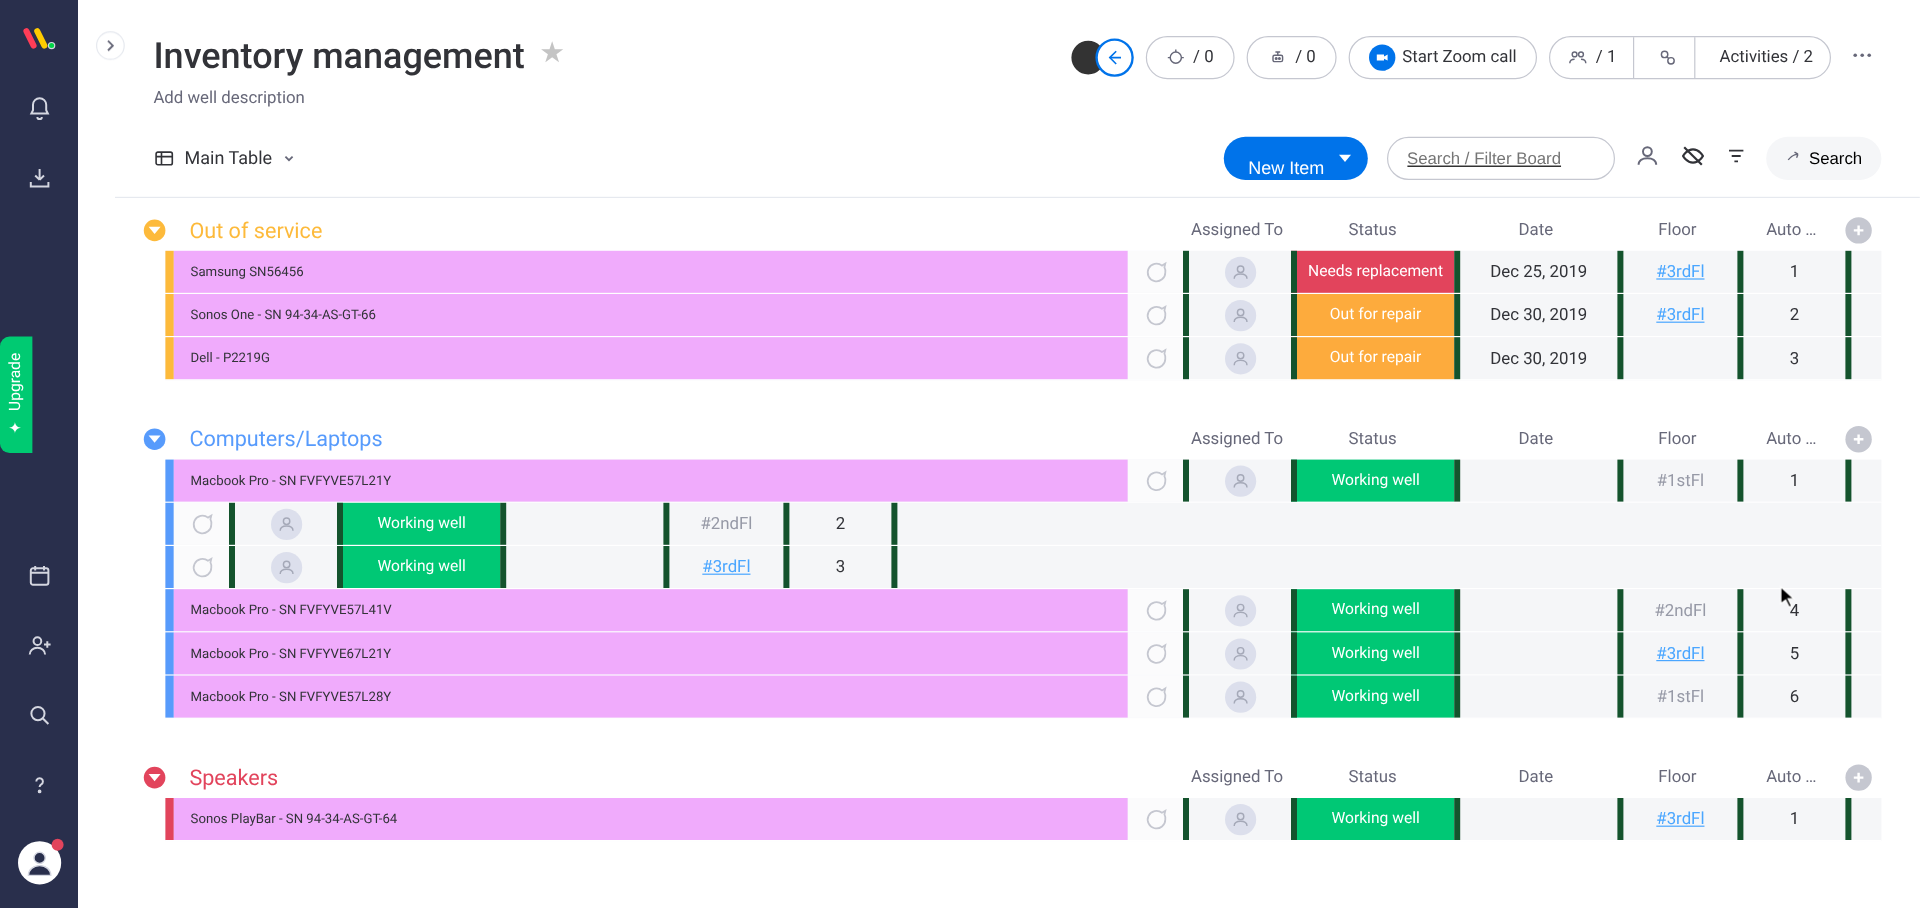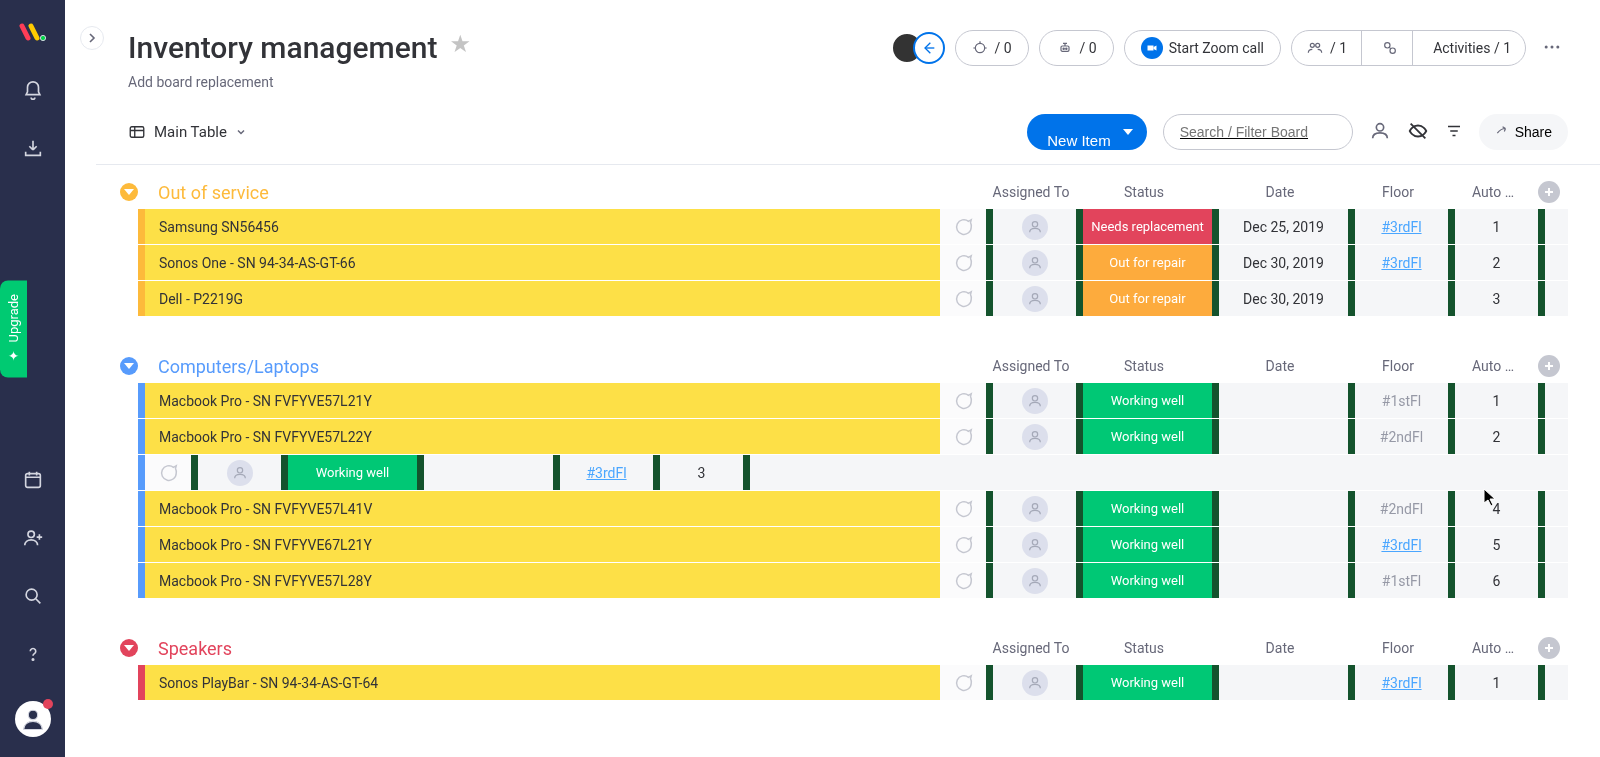--- a/index.html
+++ b/index.html
@@ -65,23 +65,23 @@
 .col-date { width:136px; }
 .col-floor { width:100px; }
 .col-auto { width:90px; overflow:hidden; text-overflow:ellipsis; white-space:nowrap; }
 .col-add { width:30px; }
 .add-col-circle { width:22px; height:22px; border-radius:50%; background:#c5c7d0; display:flex; align-items:center; justify-content:center; cursor:pointer; }
 
 
 .row { display:flex; align-items:stretch; background:#f5f6f8; border-bottom:1px solid #fff; height:36px; }
 .row:nth-child(odd){}
 .row-color { width:7px; flex-shrink:0; }
-.row-title { flex:1; display:flex; align-items:center; padding-left:14px; font-size:14px; cursor:pointer; background:#fde047; }
+.row-title { flex:1; display:flex; align-items:center; padding-left:14px; font-size:11px; cursor:pointer; background:#f0abfc; }
 .row-chat { width:46px; display:flex; align-items:center; justify-content:center; cursor:pointer; background:#fbfbfc; }
-.row-cell { display:flex; align-items:center; justify-content:center; font-size:14px; border-left:7px solid #14532d; }
+.row-cell { display:flex; align-items:center; justify-content:center; font-size:14px; border-left:5px solid #14532d; }
 .cell-assigned { width:90px; }
 .cell-status { width:136px; color:#fff; font-size:13px; font-weight:400; }
 .cell-date { width:136px; }
 .cell-floor { width:100px; }
 .cell-floor.link { color:#4aa6ff; text-decoration:underline; }
 .cell-auto { width:90px; }
 .cell-extra { width:30px; }
 
 .person-circle { width:26px; height:26px; border-radius:50%; background:#dcdfec; display:flex; align-items:center; justify-content:center; }
 .chat-bubble { width:22px; height:22px; }
@@ -214,33 +214,33 @@
             <span>/ 1</span>
           </div>
           <div class="seg">
             <svg width="16" height="16" viewBox="0 0 24 24" fill="none" stroke="#676879" stroke-width="1.8">
                 <circle cx="8" cy="8" r="4"></circle>
                 <circle cx="16" cy="16" r="4"></circle>
                 <path d="M11 11l2 2"></path>
               </svg>
           </div>
           <div class="seg">
-            <span>Activities / 1</span>
+            <span>Activities / 2</span>
           </div>
         </div>
         <div class="more-icon">
           <svg width="20" height="20" viewBox="0 0 24 24" fill="#676879">
               <circle cx="5" cy="12" r="1.8"></circle>
               <circle cx="12" cy="12" r="1.8"></circle>
               <circle cx="19" cy="12" r="1.8"></circle>
             </svg>
         </div>
       </div>
     </div>
-    <div class="desc">Add board replacement</div>
+    <div class="desc">Add well description</div>
   </div>
 
   <div class="toolbar">
     <div class="view-switch">
       <svg width="18" height="18" viewBox="0 0 24 24" fill="none" stroke="#323338" stroke-width="1.8">
           <rect x="3" y="5" width="18" height="14" rx="2"></rect>
           <path d="M3 10h18M9 5v14"></path>
         </svg>
       <span>Main Table</span>
       <svg width="12" height="12" viewBox="0 0 12 12">
@@ -260,21 +260,21 @@
             <path d="M3 12s3-6 9-6 9 6 9 6-3 6-9 6-9-6-9-6z"></path>
             <path d="M4 4l16 16"></path>
           </svg></span>
       <span class="tb-icon"><svg width="18" height="18" viewBox="0 0 24 24" fill="none" stroke="#323338" stroke-width="2">
             <path d="M4 6h16M7 12h10M10 18h4"></path>
           </svg></span>
       <button class="share-btn">
         <svg width="14" height="14" viewBox="0 0 24 24" fill="none" stroke="#676879" stroke-width="2">
             <path d="M4 14c6-8 14-8 14-8m0 0l-5-3m5 3l-2 5"></path>
           </svg>
-        <span>Share</span>
+        <span>Search</span>
       </button>
     </div>
   </div>
 
   <div class="groups">
       <div class="group">
         <div class="group-header">
     <div class="g-title">
       <span class="g-arrow" style="background:#fdba3b"></span>
       <span class="g-name" style="color:#fdba3b">Out of service</span>
@@ -402,21 +402,20 @@
               </span>
             </div>
       <div class="row-cell cell-status" style="background:#00c875">Working well</div>
       <div class="row-cell cell-date"></div>
       <div class="row-cell cell-floor " style="color:#9699a6">#1stFl</div>
       <div class="row-cell cell-auto">1</div>
       <div class="row-cell cell-extra"></div>
           </div>
           <div class="row">
       <div class="row-color" style="background:#579bfc"></div>
-      <div class="row-title">Macbook Pro - SN FVFYVE57L22Y</div>
       <div class="row-chat">
               <svg class="chat-bubble" viewBox="0 0 24 24" fill="none" stroke="#c5c7d0" stroke-width="1.6">
                 <path d="M21 12a8 8 0 1 1-3-6.2L21 4l-.8 3.3A8 8 0 0 1 21 12z"></path>
               </svg>
             </div>
       <div class="row-cell cell-assigned">
               <span class="person-circle">
                 <svg width="16" height="16" viewBox="0 0 24 24" fill="none" stroke="#a5a9b8" stroke-width="1.8">
                   <circle cx="12" cy="8" r="4"></circle>
                   <path d="M4 20c0-4 3.5-6 8-6s8 2 8 6"></path>

